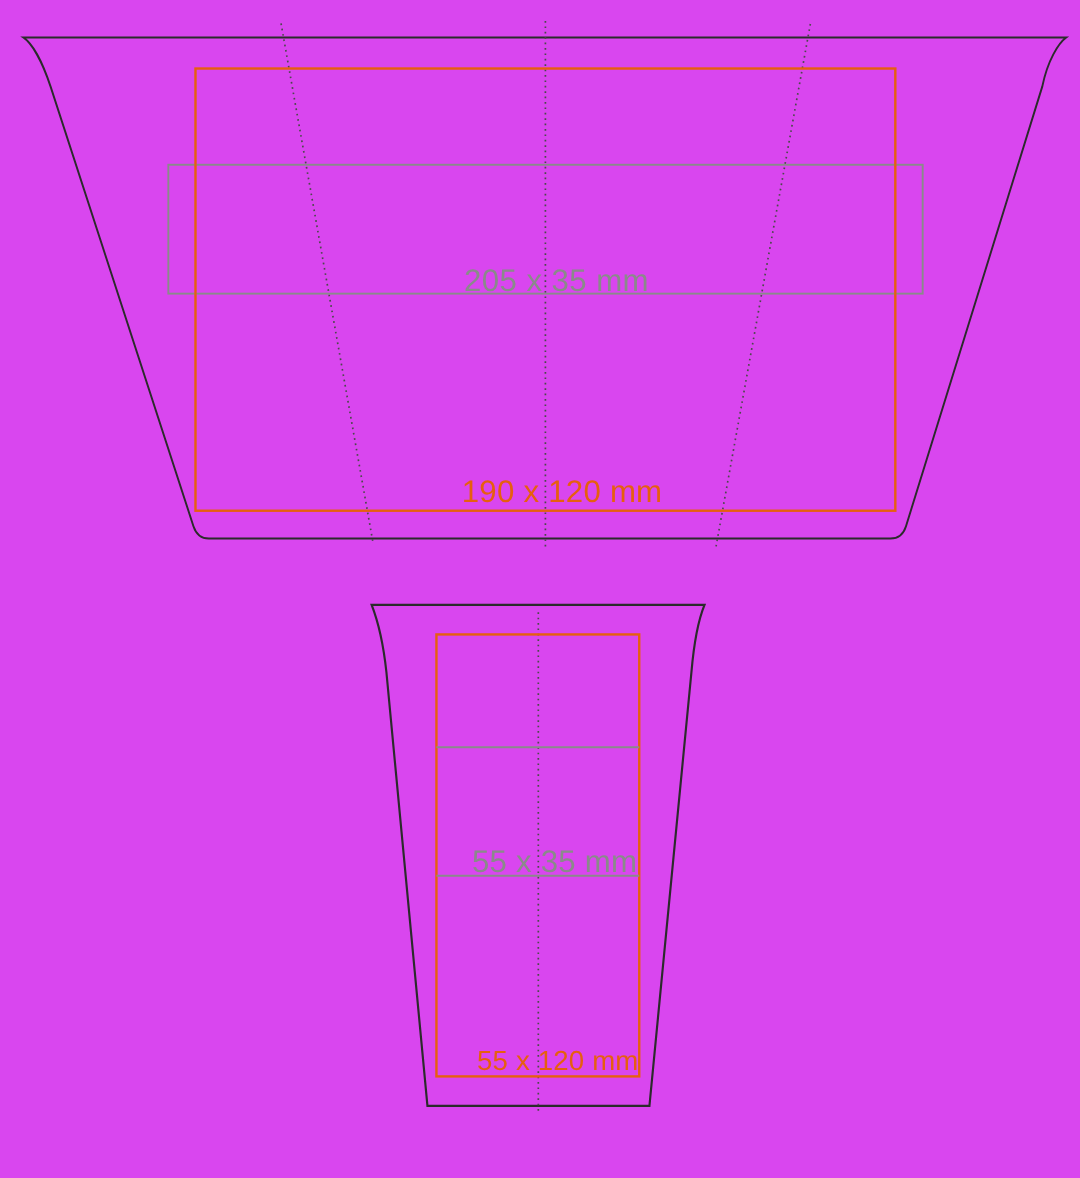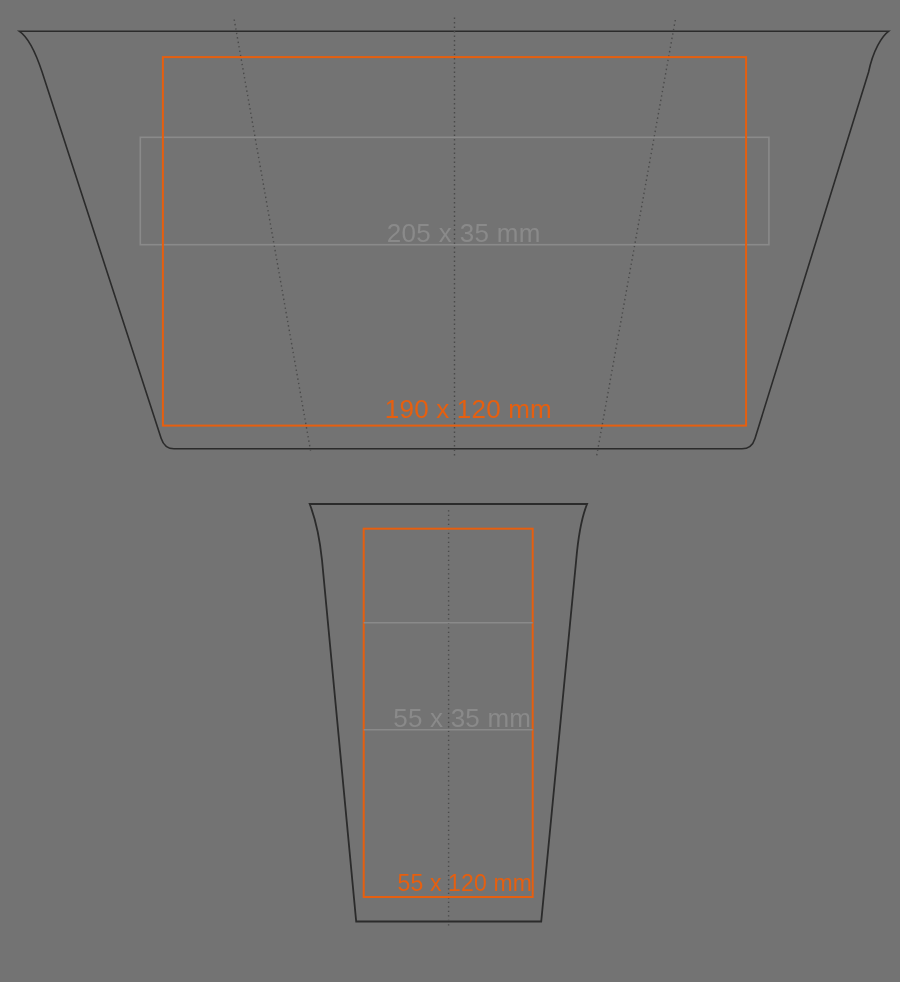--- a/index.html
+++ b/index.html
@@ -1,16 +1,16 @@
 <!DOCTYPE html>
 <html><head>
 <meta charset="utf-8">
 <style>
   html,body{margin:0;padding:0;background:#ffffff;}
-  #stage{width:900px;height:982px;position:relative;background:#737373;}
+  #stage{width:900px;height:982px;position:relative;background:#d946ef;}
   svg{display:block;}
   text{font-family:"Liberation Sans", sans-serif;}
 </style>
 </head>
 <body>
 
 <div id="stage">
 <svg width="900" height="982" viewBox="0 0 900 982" xmlns="http://www.w3.org/2000/svg">
 
   <path d="M 19.5 31.3 L 888.5 31.3 C 882 36 873 50.5 868.6 72 L 755 438.5 Q 751.8 448.8 742 448.8 L 174 448.8 Q 164.6 448.8 161.2 438.5 L 42.1 72 C 35 50.5 26.5 36 19.5 31.3 Z" fill="none" stroke="#2b2b2b" stroke-width="1.6"></path>

